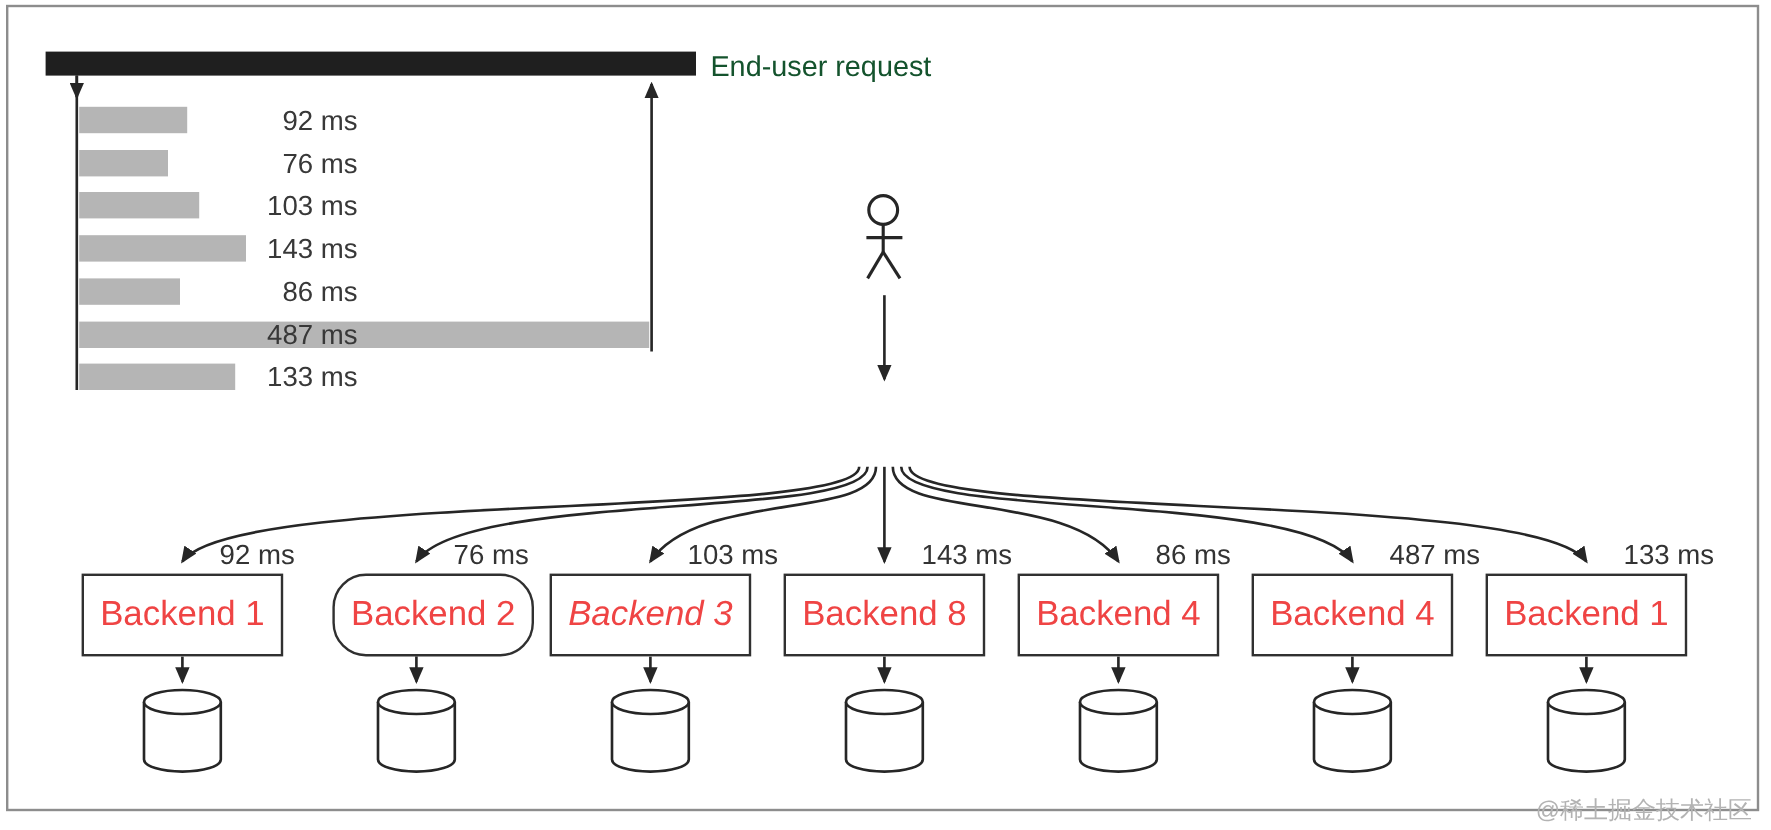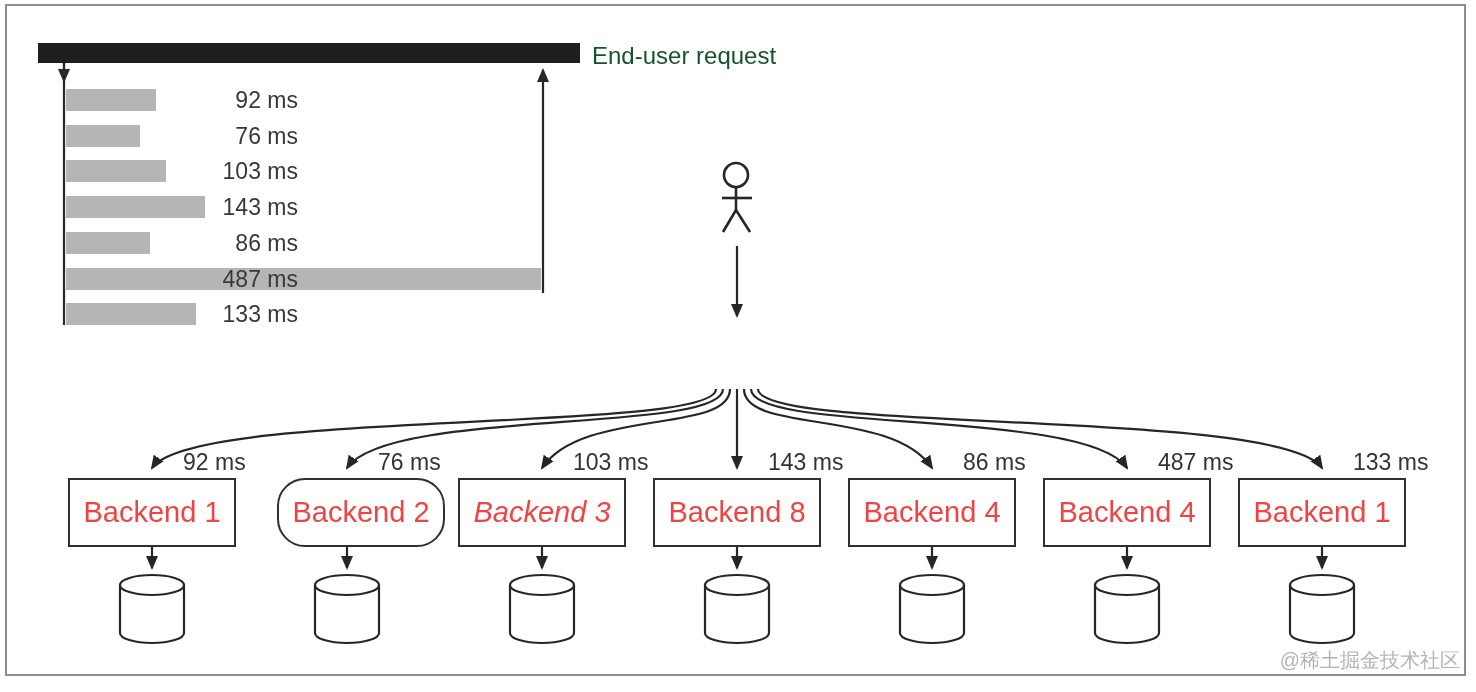--- a/index.html
+++ b/index.html
@@ -34,21 +34,21 @@
     position:absolute; top:478px; width:168px; height:69px;
     border:2px solid #303030; background:#ffffff; box-sizing:border-box;
     display:flex; align-items:center; justify-content:center;
     font-size:29px; color:#ef4444; z-index:3; white-space:nowrap;
   }
   .ms-label {
     position:absolute; top:449px; font-size:23px; line-height:26px;
     color:#333333; z-index:4; white-space:nowrap;
   }
   .watermark {
-    position:absolute; right:16px; top:648px; font-size:20px; line-height:24px;
+    position:absolute; right:16px; top:664px; font-size:20px; line-height:24px;
     color:var(--watermark, #b3b3b3); z-index:5; white-space:nowrap;
   }
   svg.layer { position:absolute; left:0; top:0; z-index:2; }
   .flow { fill:none; stroke:var(--line, #262626); stroke-width:2.2; }
   .shape { fill:#ffffff; stroke:var(--line, #262626); stroke-width:2.2; }
   .figure { fill:none; stroke:var(--line, #262626); stroke-width:2.6; }
 </style>
 </head>
 <body>
 

